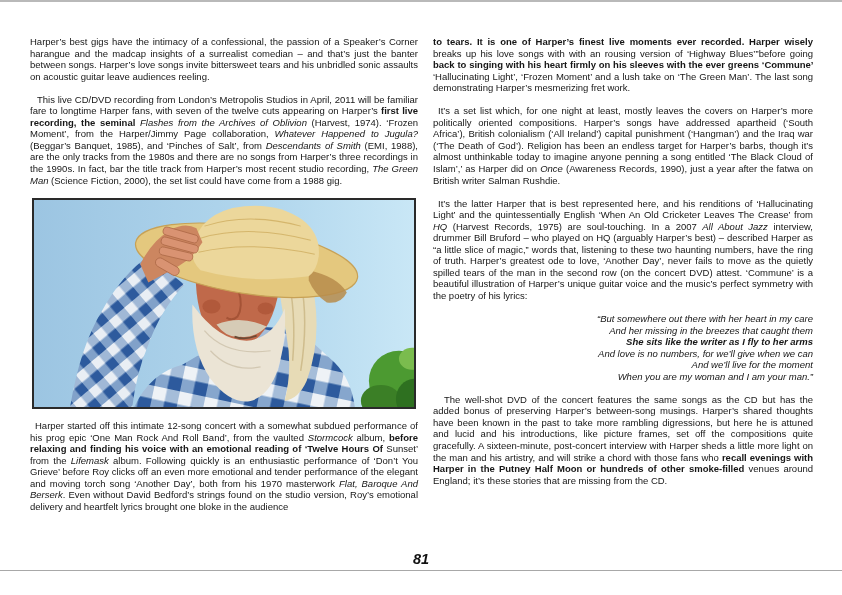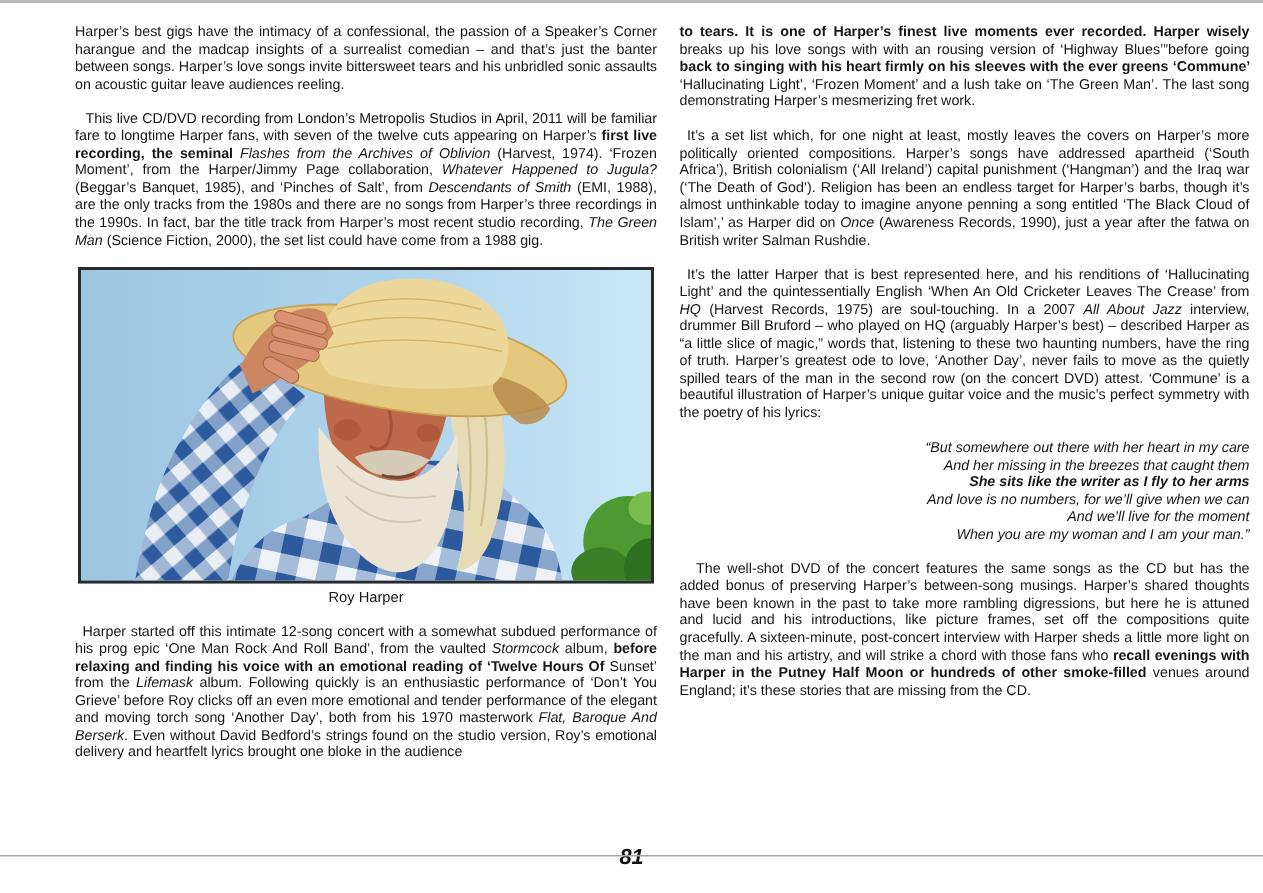--- a/index.html
+++ b/index.html
@@ -4,37 +4,37 @@
 <style>
   html,body{margin:0;padding:0;}
   body{
     width:842px;height:595px;position:relative;overflow:hidden;
     background:#ffffff;color:#161616;
     font-family:"Liberation Sans",sans-serif;
   }
   .rule-top{position:absolute;top:0;left:0;width:842px;height:2px;background:#b9b9b9;}
   .rule-bottom{position:absolute;top:570px;left:0;width:842px;height:1px;background:#a8a8a8;}
   .col{
-    position:absolute;top:16px;text-align:justify;
-    font-size:9.5px;line-height:11.55px;margin-left:20px;
+    position:absolute;top:36px;text-align:justify;
+    font-size:9.5px;line-height:11.55px;
   }
   .col p{margin:0 0 11.5px 0;}
   .col-left{left:30px;width:388px;}
   .col-right{left:433px;width:380px;}
   figure{margin:3px 0 11.5px 0;padding:0;}
   .photo-frame{
     box-sizing:border-box;width:384px;height:211px;
     border:2px solid #2a2a2a;background:#a6cde8;margin:0 auto;
   }
   .photo-frame svg{display:block;width:100%;height:100%;}
   figcaption{text-align:center;font-size:9.8px;margin-top:4px;color:#161616;}
   .lyrics{text-align:right;font-style:italic;margin:0 0 11.5px 0;}
   .page-number{
     position:absolute;top:551px;left:50%;transform:translateX(-50%);
-    font-weight:bold;font-style:italic;font-size:14.5px;color:#111;margin-top:13px;
+    font-weight:bold;font-style:italic;font-size:14.5px;color:#111;
   }
 </style>
 </head>
 <body>
 
 <div class="rule-top"></div>
 
 <div class="col col-left">
   <div>
       <p><span>Harper’s best gigs have the intimacy of a confessional, the passion of a Speaker’s Corner harangue and the madcap insights of a surrealist comedian – and that’s just the banter between songs.  Harper’s love songs invite bittersweet tears and his unbridled sonic assaults on acoustic guitar leave audiences reeling.</span></p>
@@ -113,21 +113,20 @@
         <path d="M106 64 Q118 40 136 30 Q150 22 162 28 L168 42 Q158 58 144 66 Q126 76 114 82 Z" fill="#cc8660"></path>
 
         <g fill="#d99372" stroke="#aa6644" stroke-width="0.7">
           <rect x="130" y="26" width="36" height="8" rx="4" transform="rotate(16 130 26)"></rect>
           <rect x="128" y="36" width="38" height="8" rx="4" transform="rotate(15 128 36)"></rect>
           <rect x="126" y="46" width="34" height="8" rx="4" transform="rotate(13 126 46)"></rect>
           <rect x="124" y="56" width="26" height="9" rx="4.5" transform="rotate(30 124 56)"></rect>
         </g>
       </svg>
     </div>
-    <figcaption>Roy Harper</figcaption>
   </figure>
 
   <div>
       <p style="text-indent: 5px;"><span>Harper started off this intimate 12-song concert with a somewhat subdued performance of his prog epic ‘One Man Rock And Roll Band’, from the vaulted </span><span style="font-style: italic;">Stormcock</span><span> album, </span><span style="font-weight: bold;">before relaxing and finding his voice with an emotional reading of ‘Twelve Hours Of </span><span>Sunset’ from the </span><span style="font-style: italic;">Lifemask</span><span> album.  Following quickly is an enthusiastic performance of ‘Don’t You Grieve’ before Roy clicks off an even more emotional and tender performance of the elegant and moving torch song ‘Another Day’, both from his 1970 masterwork </span><span style="font-style: italic;">Flat, Baroque And Berserk</span><span>.  Even without David Bedford’s strings found on the studio version, Roy’s emotional delivery and heartfelt lyrics brought one bloke in the audience</span></p>
     </div>
 </div>
 
 <div class="col col-right">
   <div>
       <p><span style="font-weight: bold;">to tears.  It is one of Harper’s finest live moments ever recorded. Harper wisely </span><span>breaks up his love songs with with an rousing version of ‘Highway Blues’”before going </span><span style="font-weight: bold;">back to singing with his heart firmly on his sleeves with the ever greens ‘Commune’ </span><span>‘Hallucinating Light’, ‘Frozen Moment’ and a lush take on ‘The Green Man’.  The last song demonstrating Harper’s mesmerizing fret work.</span></p>

